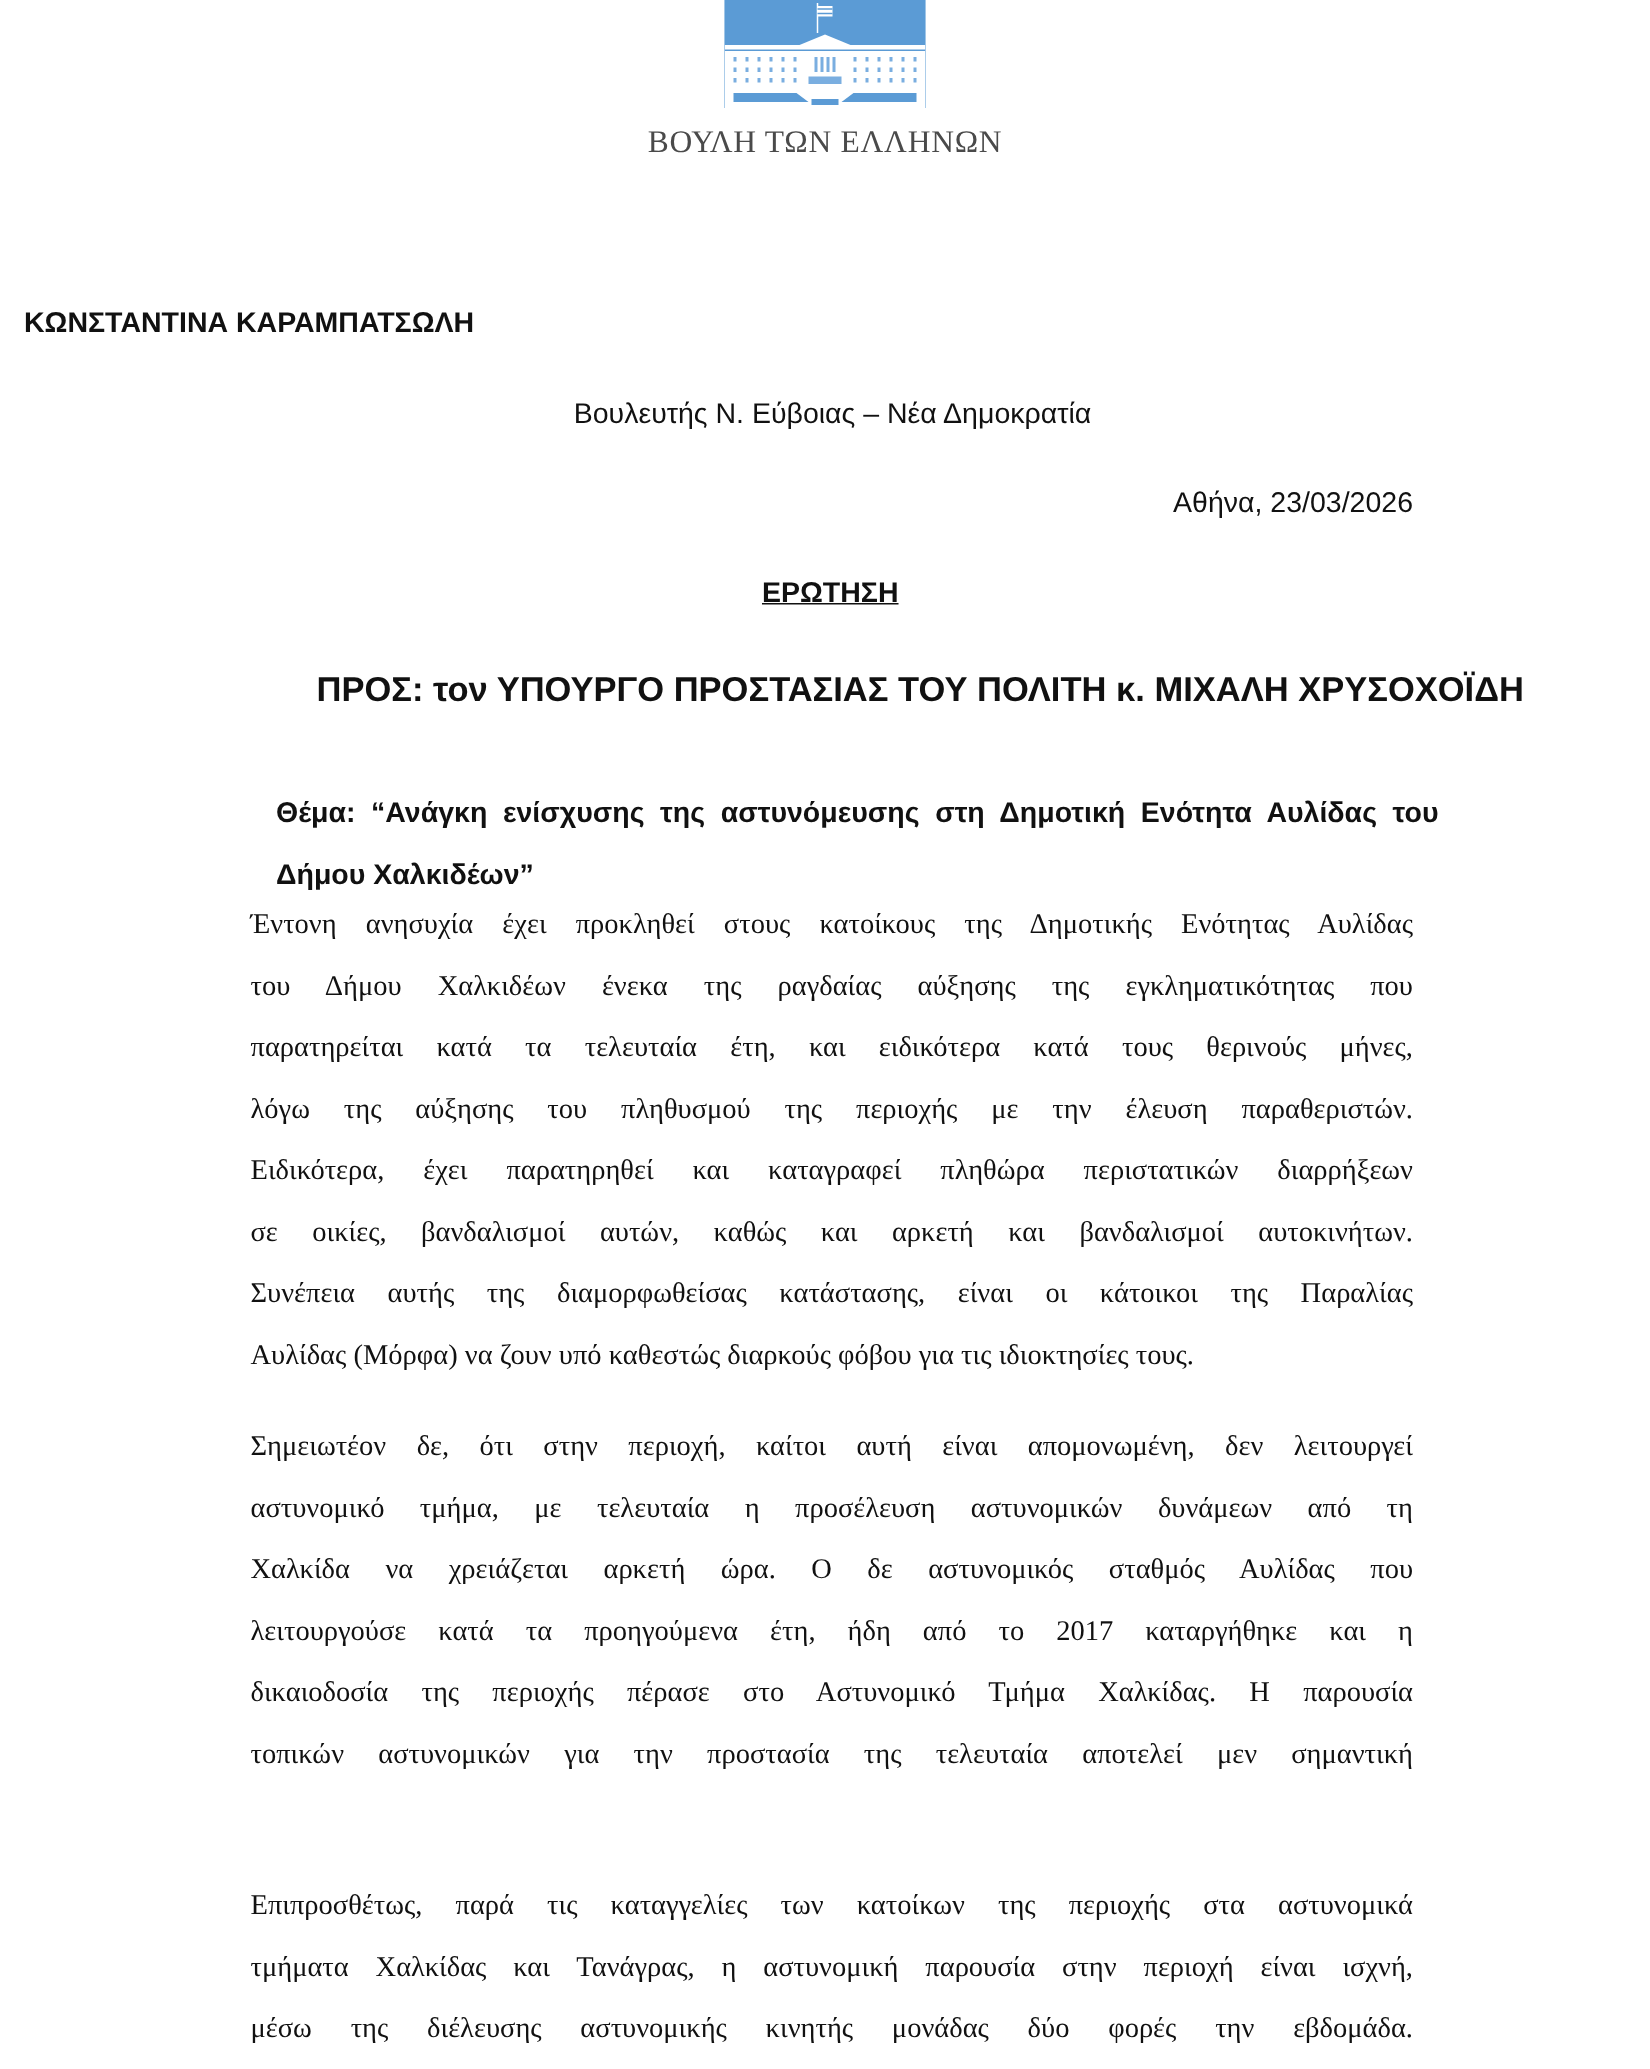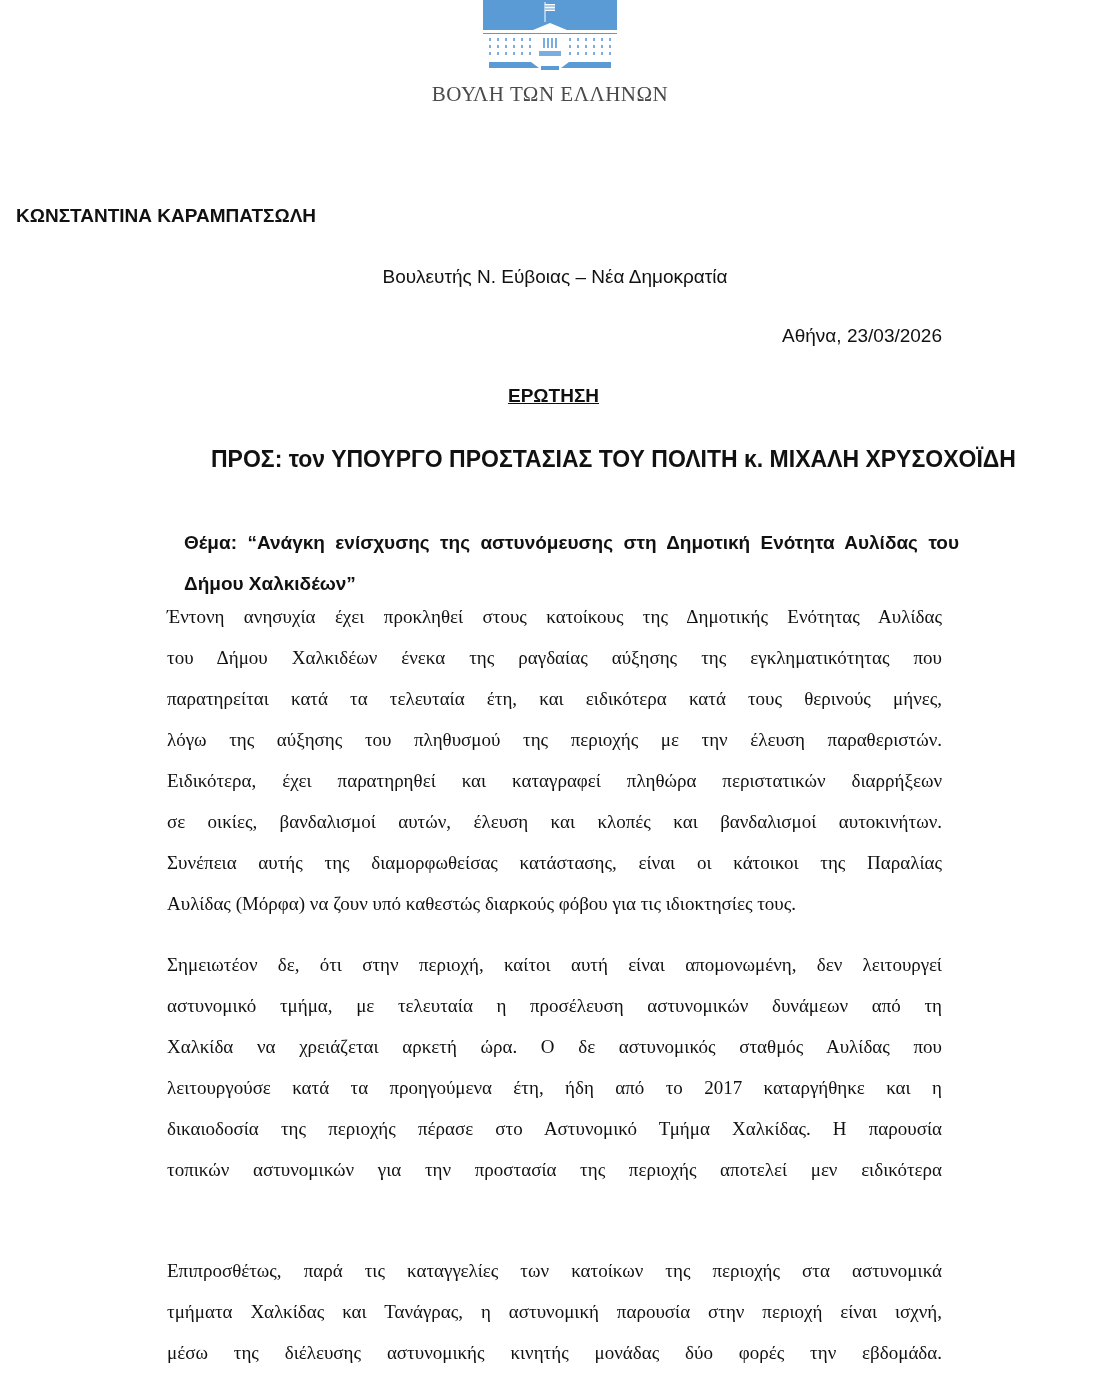--- a/index.html
+++ b/index.html
@@ -194,32 +194,32 @@
   <div class="doc-title">ΕΡΩΤΗΣΗ</div>
   <div class="recipient">ΠΡΟΣ: τον ΥΠΟΥΡΓΟ ΠΡΟΣΤΑΣΙΑΣ ΤΟΥ ΠΟΛΙΤΗ κ. ΜΙΧΑΛΗ ΧΡΥΣΟΧΟΪΔΗ</div>
   <p class="subject">Θέμα: “Ανάγκη ενίσχυσης της αστυνόμευσης στη Δημοτική Ενότητα Αυλίδας του Δήμου Χαλκιδέων”</p>
 
   <div class="para p1">
     <span class="ln">Έντονη ανησυχία έχει προκληθεί στους κατοίκους της Δημοτικής Ενότητας Αυλίδας</span>
     <span class="ln">του Δήμου Χαλκιδέων ένεκα της ραγδαίας αύξησης της εγκληματικότητας που</span>
     <span class="ln">παρατηρείται κατά τα τελευταία έτη, και ειδικότερα κατά τους θερινούς μήνες,</span>
     <span class="ln">λόγω της αύξησης του πληθυσμού της περιοχής με την έλευση παραθεριστών.</span>
     <span class="ln">Ειδικότερα, έχει παρατηρηθεί και καταγραφεί πληθώρα περιστατικών διαρρήξεων</span>
-    <span class="ln">σε οικίες, βανδαλισμοί αυτών, έλευση και κλοπές και βανδαλισμοί αυτοκινήτων.</span>
+    <span class="ln">σε οικίες, βανδαλισμοί αυτών, καθώς και αρκετή και βανδαλισμοί αυτοκινήτων.</span>
     <span class="ln">Συνέπεια αυτής της διαμορφωθείσας κατάστασης, είναι οι κάτοικοι της Παραλίας</span>
     <span class="ln last">Αυλίδας (Μόρφα) να ζουν υπό καθεστώς διαρκούς φόβου για τις ιδιοκτησίες τους.</span>
   </div>
 
   <div class="para p2">
     <span class="ln">Σημειωτέον δε, ότι στην περιοχή, καίτοι αυτή είναι απομονωμένη, δεν λειτουργεί</span>
     <span class="ln">αστυνομικό τμήμα, με τελευταία η προσέλευση αστυνομικών δυνάμεων από τη</span>
     <span class="ln">Χαλκίδα να χρειάζεται αρκετή ώρα. Ο δε αστυνομικός σταθμός Αυλίδας που</span>
     <span class="ln">λειτουργούσε κατά τα προηγούμενα έτη, ήδη από το 2017 καταργήθηκε και η</span>
     <span class="ln">δικαιοδοσία της περιοχής πέρασε στο Αστυνομικό Τμήμα Χαλκίδας. Η παρουσία</span>
-    <span class="ln">τοπικών αστυνομικών για την προστασία της περιοχής αποτελεί μεν ειδικότερα</span>
+    <span class="ln">τοπικών αστυνομικών για την προστασία της τελευταία αποτελεί μεν σημαντική</span>
   </div>
 
   <div class="para p3">
     <span class="ln">Επιπροσθέτως, παρά τις καταγγελίες των κατοίκων της περιοχής στα αστυνομικά</span>
     <span class="ln">τμήματα Χαλκίδας και Τανάγρας, η αστυνομική παρουσία στην περιοχή είναι ισχνή,</span>
     <span class="ln">μέσω της διέλευσης αστυνομικής κινητής μονάδας δύο φορές την εβδομάδα.</span>
   </div>
 
 </div>
 

